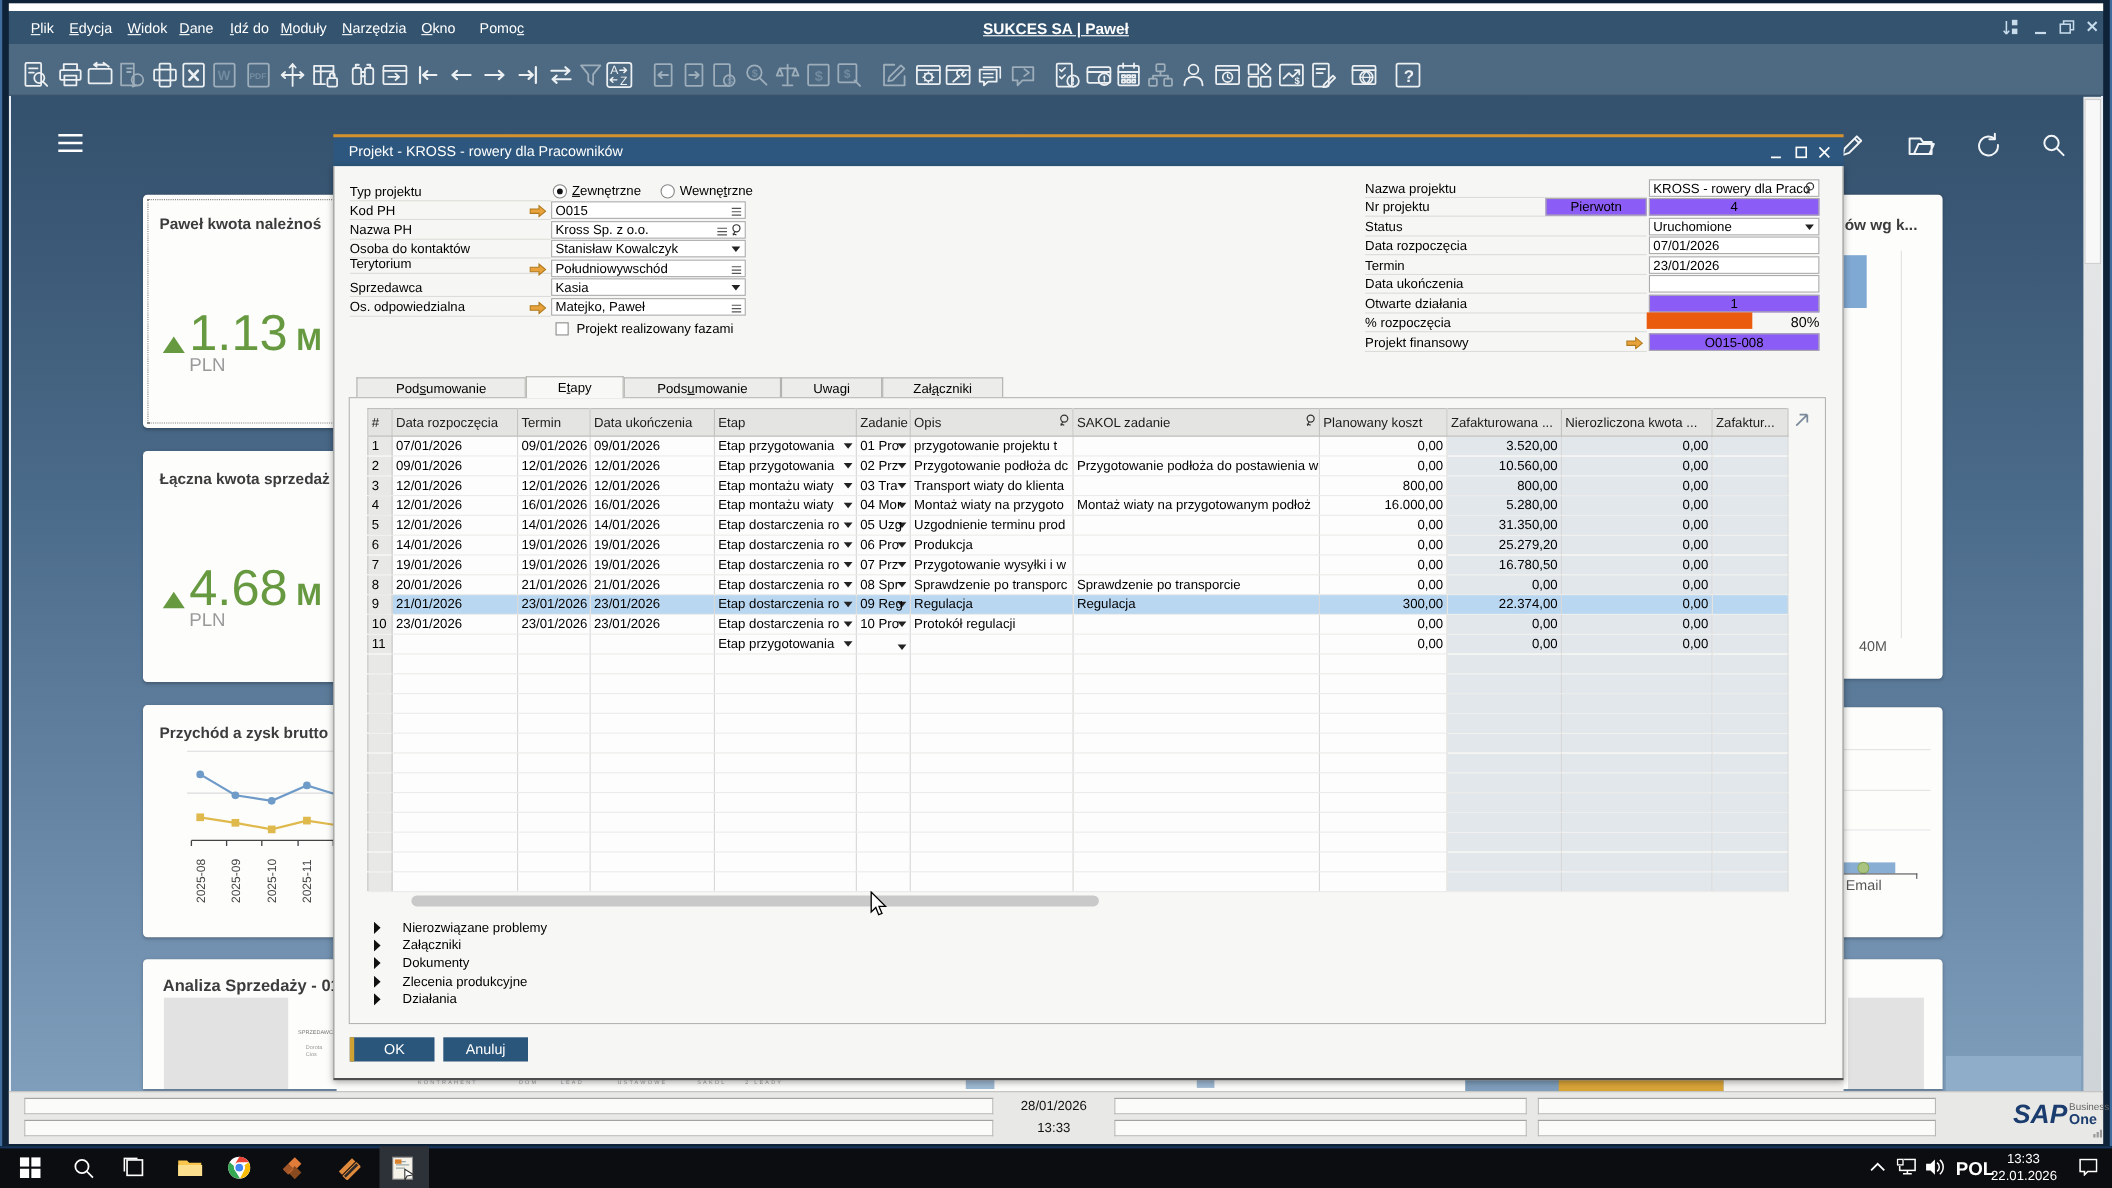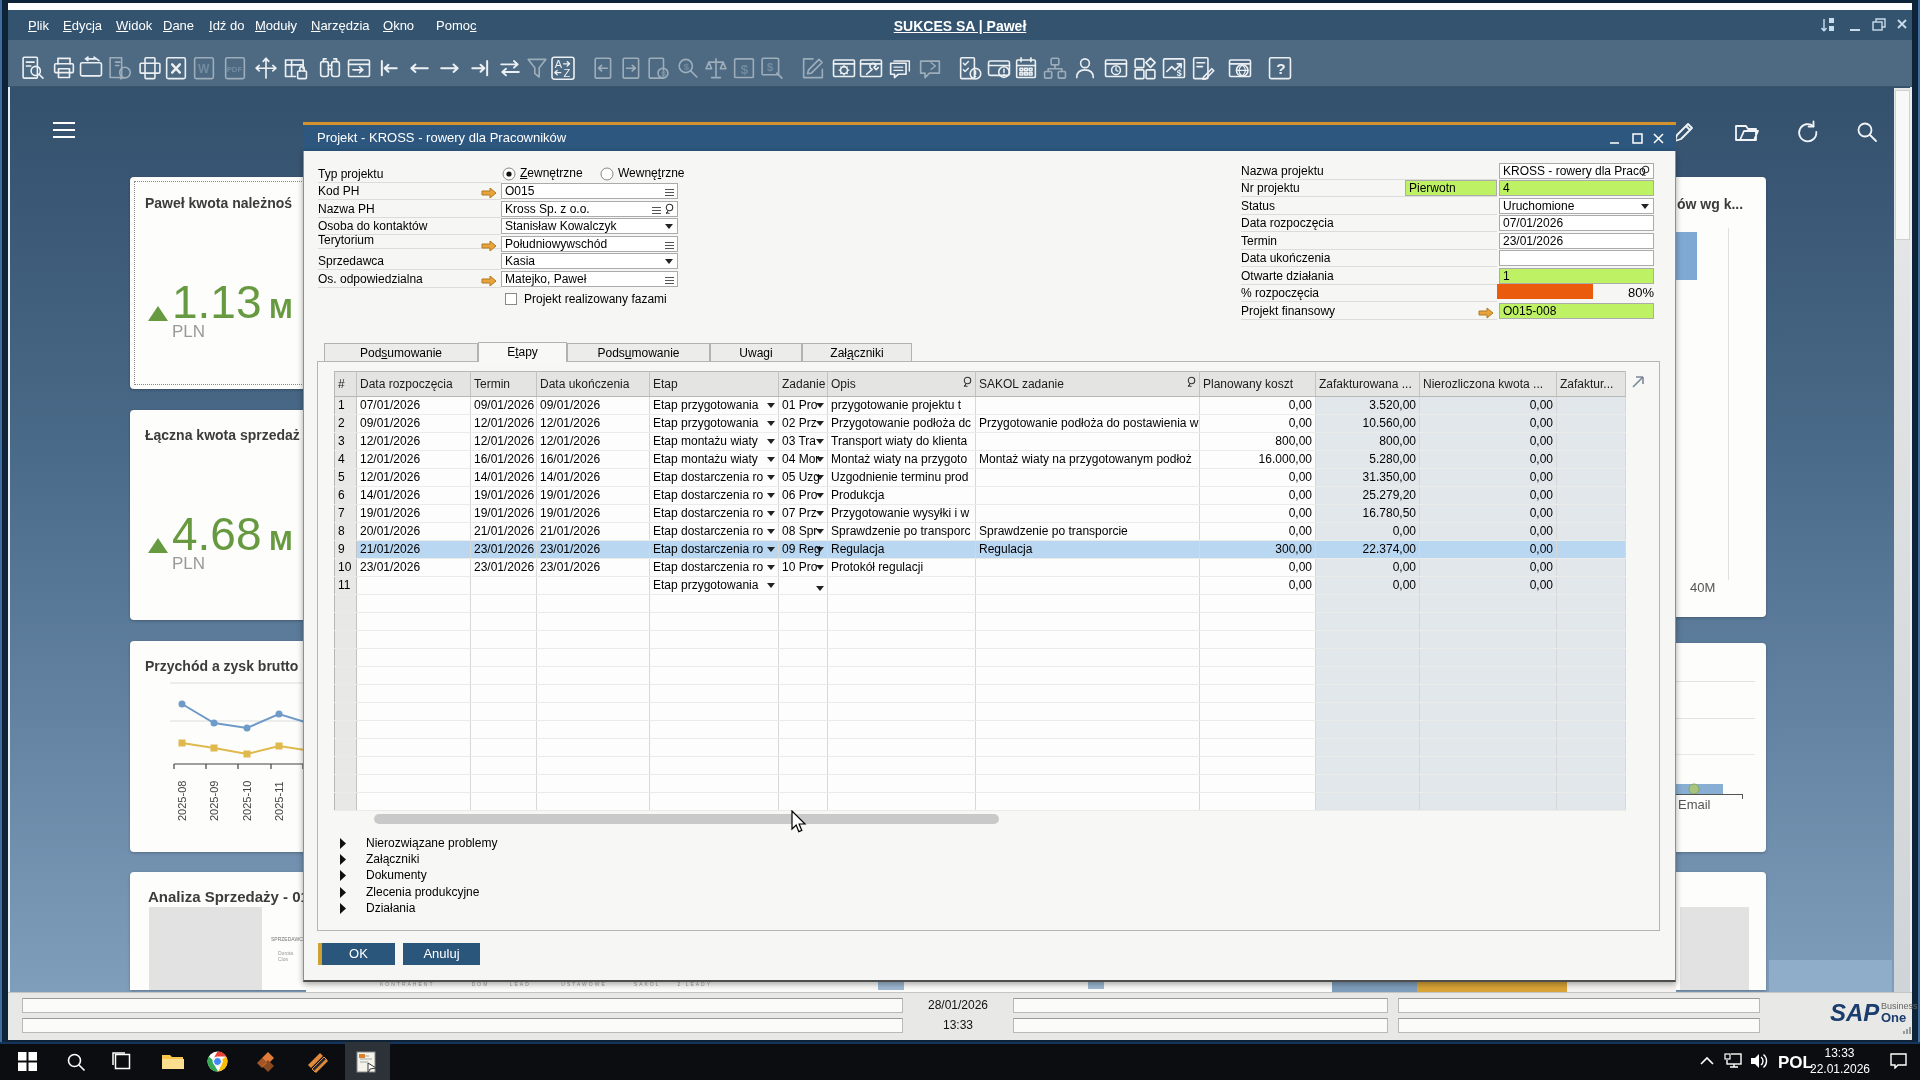--- a/index.html
+++ b/index.html
@@ -23,21 +23,21 @@
 .tile { background:#fdfdfc; border-radius:4px; box-shadow:0 1px 3px rgba(0,0,0,.25); }
 
 
 #dlg { left:295px; top:35px; width:1373px; height:860px; }
 #dlg-accent { position:absolute; left:0; top:0; width:100%; height:3px; background:#d3922e; }
 #dlg-title { position:absolute; left:0; top:3px; width:100%; height:26px; background:#2d577e; color:#fff; font-size:13px; }
 #dlg-body { position:absolute; left:0; top:29px; width:100%; height:831px; background:#f6f6f4; border:1px solid #8e8e8e; border-top:none; border-bottom:2px solid #4e4e4e; box-shadow:0 2px 6px rgba(0,0,0,.35); }
 #dlg-body > * { position:absolute; }
 .lbl { font-size:12px; color:#000; height:17px; line-height:17px; border-bottom:1px solid #dcdcda; }
 .inp { height:16px; line-height:15px; font-size:12px; background:#fff; border:1px solid #ababab; color:#000; padding:0 3px; }
-.inp.gray { background:#bef264; }
+.inp.gray { background:#8b5cf6;text-align:center; }
 .combo-arrow { width:0; height:0; border-left:4px solid transparent; border-right:4px solid transparent; border-top:5px solid #222; }
 
 
 .tab { font-size:12px; height:19px; line-height:18px; text-align:center; background:#ececea; border:1px solid #b2b2b0; border-bottom:none; color:#000; }
 .tab.active { background:#f8f8f6; height:20px; z-index:2; }
 .gh { background:#e4e4e2; border-right:1px solid #c3c3c1; border-bottom:1px solid #b7b7b5; font-size:12px; color:#1c1c1c; height:25px; line-height:24px; padding:0 3px; overflow:hidden; white-space:nowrap; }
 .gc { border-right:1px solid #d8d8d6; border-bottom:1px solid #ebebe9; font-size:12px; height:18px; line-height:17px; padding:0 3px; overflow:hidden; white-space:nowrap; color:#000; }
 .num { text-align:right; }
 .shade { background:#e2e7ec; }
 .rowhead { background:#e8e8e6; border-right:1px solid #c3c3c1; }

